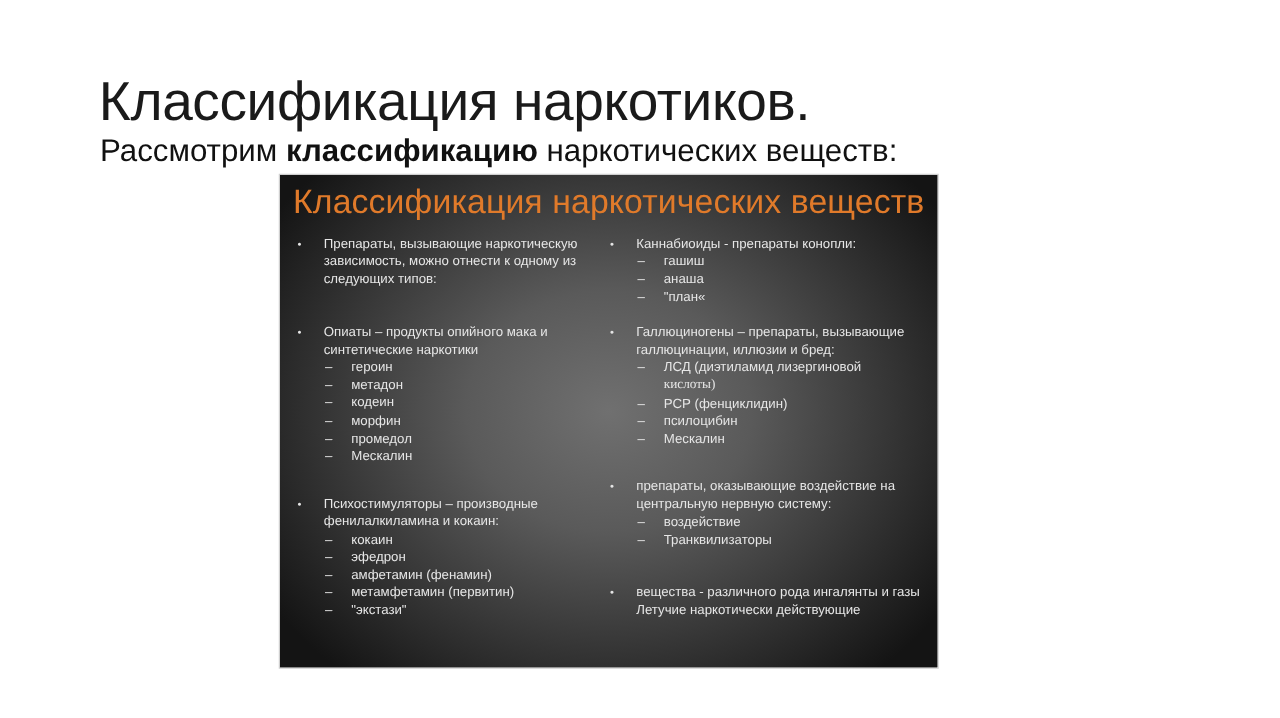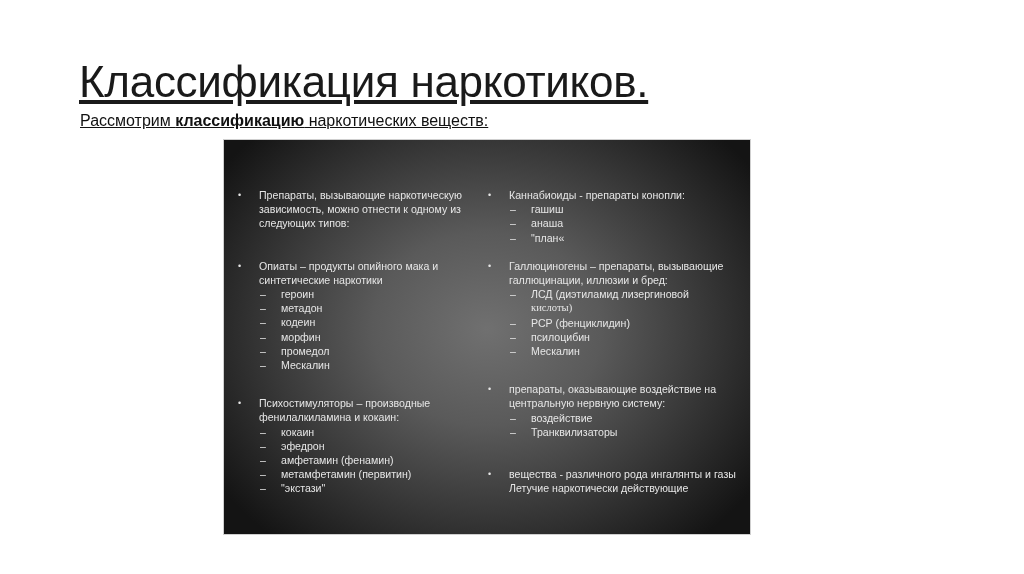--- a/index.html
+++ b/index.html
@@ -3,25 +3,25 @@
 <meta charset="utf-8">
 <style>
   html, body { margin: 0; padding: 0; }
   body {
     width: 1024px; height: 574px; background: #ffffff; position: relative; overflow: hidden;
     font-family: "Liberation Sans", "DejaVu Sans", sans-serif; color: #111;
   }
   .slide-title {
     position: absolute; left: 79px; top: 56px; margin: 0;
     font-size: 44px; font-weight: normal; letter-spacing: -0.3px; color: #1a1a1a;
-    line-height: 52px; white-space: nowrap; text-decoration: underline;
+    line-height: 52px; white-space: nowrap;
   }
   .slide-subtitle {
     position: absolute; left: 80px; top: 106px; margin: 0;
-    font-size: 16px; line-height: 30px; color: #111; white-space: nowrap; text-decoration: underline;
+    font-size: 25px; line-height: 30px; color: #111; white-space: nowrap;
   }
   .slide-subtitle b { font-weight: bold; }
   .figure {
     position: absolute; left: 224px; top: 140px; width: 526px; height: 394px;
     background: radial-gradient(ellipse 62% 70% at 50% 48%, #707070 0%, #5a5a5a 35%, #3a3a3a 65%, #141414 100%);
     box-shadow: 0 0 0 1px #cfcfcf;
     overflow: hidden;
   }
   .figure-title {
     position: absolute; left: 0; right: 0; top: 2px; text-align: center;
@@ -38,20 +38,21 @@
   .sub .dash { position: absolute; left: 26px; top: 0; color: #e6e6e6; }
   .sub-wrap { padding-left: 47px; font-family: Liberation Serif, serif; }
 </style>
 </head>
 <body>
 
 <h1 class="slide-title">Классификация наркотиков.</h1>
 <p class="slide-subtitle"><span>Рассмотрим </span><b>классификацию</b><span> наркотических веществ:</span></p>
 
 <div class="figure">
+  <div class="figure-title" style="color: rgb(224, 122, 42);">Классификация наркотических веществ</div>
 
   <div class="col col-left">
     <div class="item">
       <span class="bullet">•</span>
       <div>Препараты, вызывающие наркотическую</div>
       <div>зависимость, можно отнести к одному из</div>
       <div>следующих типов:</div>
     </div>
     <div style="height:28px"></div>
     <div class="item">

